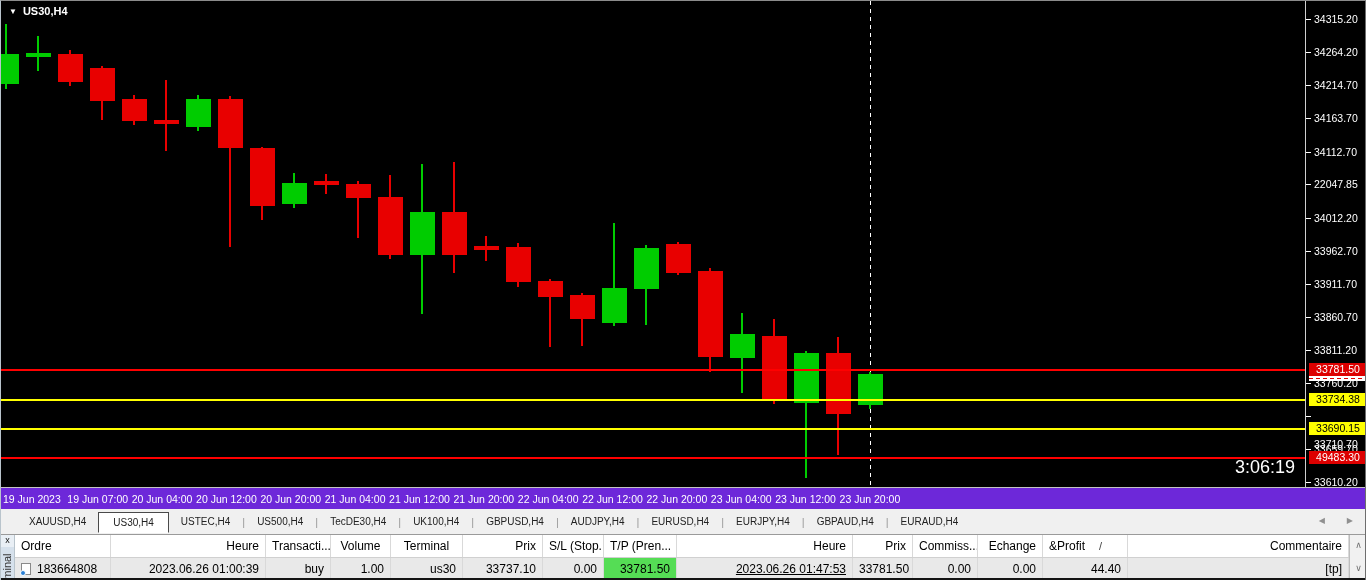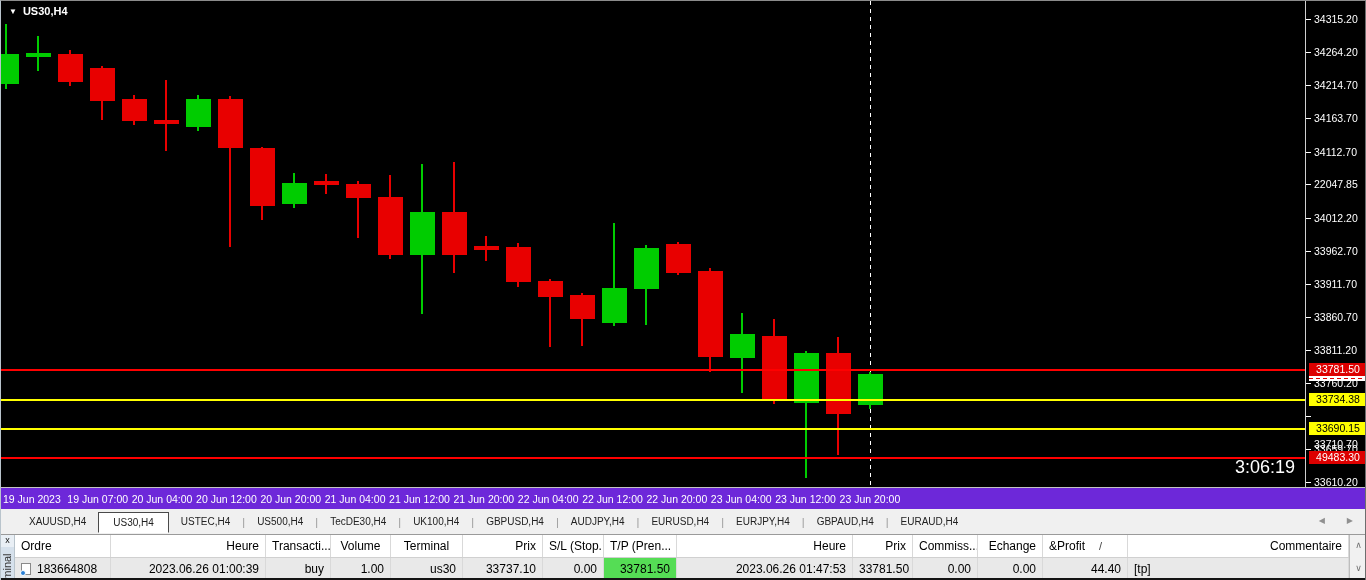--- a/index.html
+++ b/index.html
@@ -235,26 +235,26 @@
       </div>
       <div class="trow data">
         <div class="tcell" style="width: 96px; text-align: left;"><span class="order-icon"><span class="dot"></span></span>183664808</div>
         <div class="tcell" style="width: 155px; text-align: right;">2023.06.26 01:00:39</div>
         <div class="tcell" style="width: 65px; text-align: right;">buy</div>
         <div class="tcell" style="width: 60px; text-align: right;">1.00</div>
         <div class="tcell" style="width: 72px; text-align: right;">us30</div>
         <div class="tcell" style="width: 80px; text-align: right;">33737.10</div>
         <div class="tcell" style="width: 61px; text-align: right;">0.00</div>
         <div class="tcell tp-green" style="width: 73px; text-align: right; background: rgb(85, 221, 85);">33781.50</div>
-        <div class="tcell" style="width: 176px; text-align: right;">2023.06.26 01:47:53</div>
+        <div class="tcell" style="width: 176px; text-align: right; text-decoration: underline;">2023.06.26 01:47:53</div>
         <div class="tcell" style="width: 60px; text-align: right;">33781.50</div>
         <div class="tcell" style="width: 65px; text-align: right;">0.00</div>
         <div class="tcell" style="width: 65px; text-align: right;">0.00</div>
         <div class="tcell" style="width: 85px; text-align: right;">44.40</div>
-        <div class="tcell grow" style="width: 219px; ">[tp]</div>
+        <div class="tcell grow" style="width: 219px; text-align: right;">[tp]</div>
       </div>
     </div>
   <div id="tbl-scroll">
     <span class="scroll-arrow" style="top:5px;">∧</span>
     <span class="scroll-arrow" style="top:28px;">∨</span>
   </div>
   <div id="bottom-edge"></div>
 </div>
 
 </body></html>

